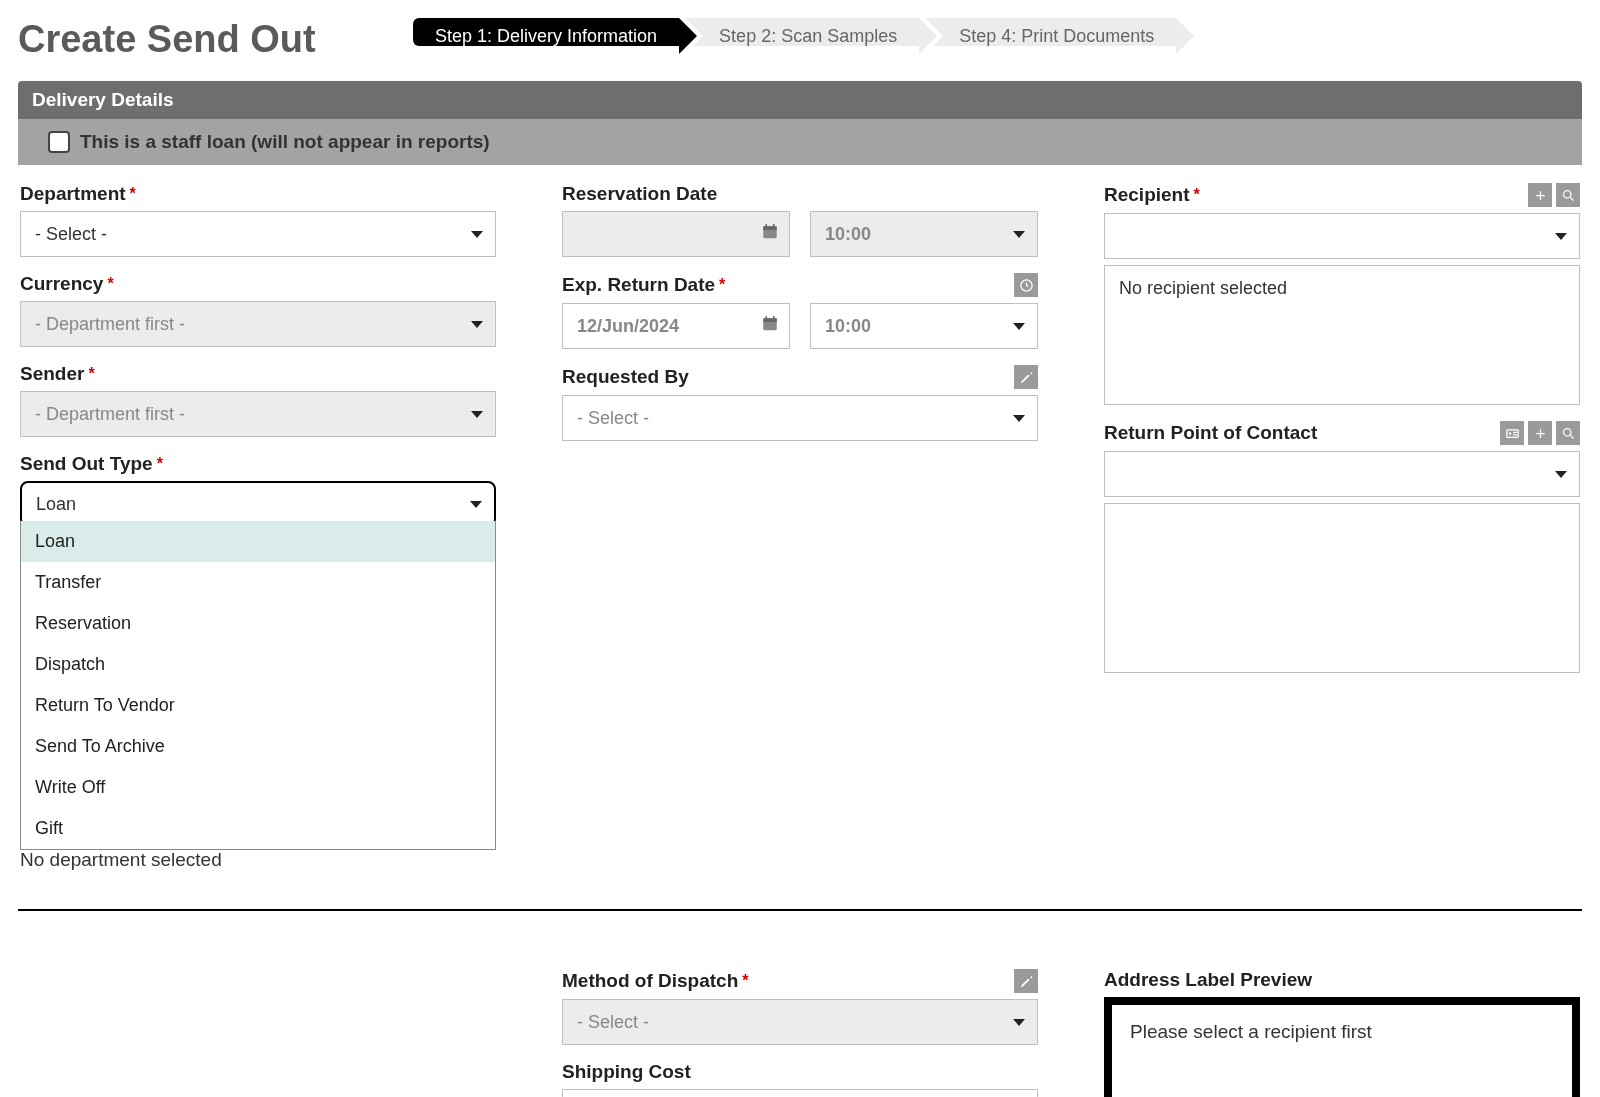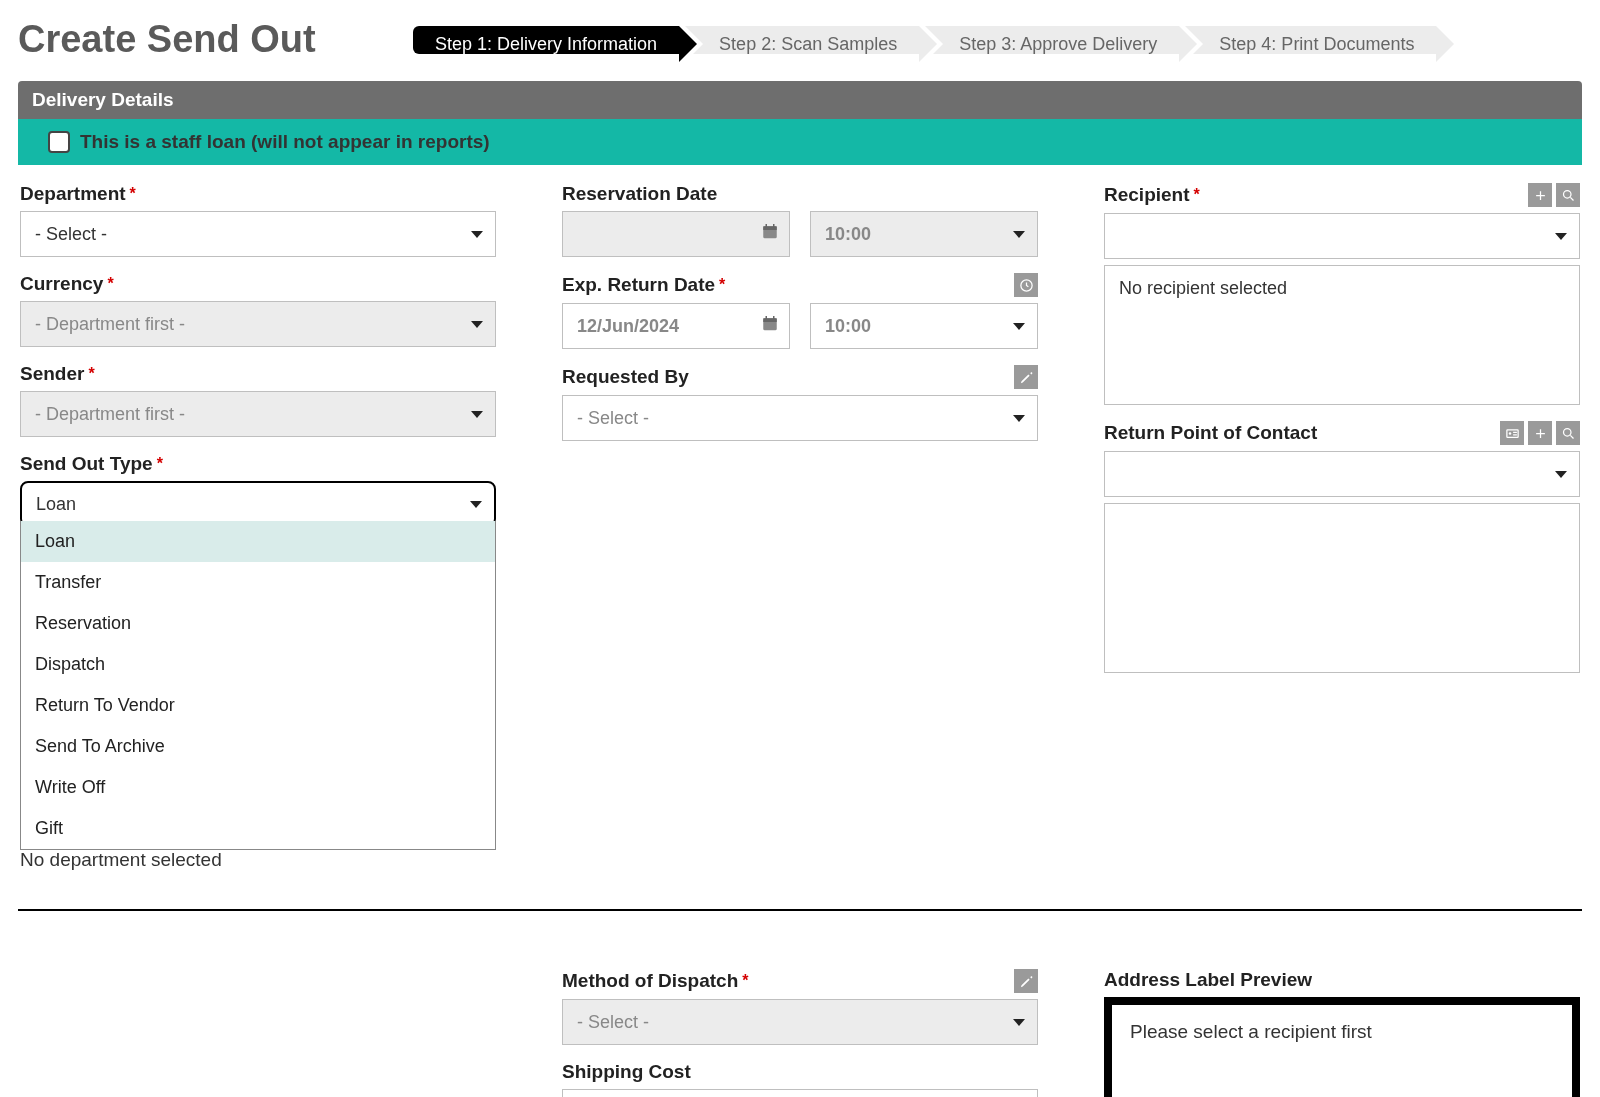--- a/index.html
+++ b/index.html
@@ -7,21 +7,20 @@
     margin: 0;
     font-family: Arial, Helvetica, sans-serif;
     font-size: 16px;
     color: #333;
     background: #fff;
     padding: 18px 18px 0 18px;
     width: 1600px;
   }
   .top-row {
     display: flex;
-    align-items: center;
     margin-bottom: 20px;
   }
   .page-title {
     font-size: 38px;
     font-weight: bold;
     color: #5a5a5a;
     flex: 0 0 395px;
   }
   .steps {
     display: flex;
@@ -69,21 +68,21 @@
 
   .section-header {
     background: #6e6e6e;
     color: #fff;
     font-weight: bold;
     padding: 8px 14px;
     font-size: 19px;
     border-radius: 4px 4px 0 0;
   }
   .banner-row {
-    background: #14b8a6;
+    background: #a3a3a3;
     padding: 12px 30px;
     display: flex;
     align-items: center;
     margin-bottom: 18px;
   }
   .checkbox {
     width: 22px; height: 22px;
     border: 2px solid #444;
     border-radius: 4px;
     background: #fff;
@@ -234,21 +233,20 @@
   }
 </style>
 </head>
 <body>
 
 <div class="top-row">
   <div class="page-title">Create Send Out</div>
   <div class="steps">
     <div class="step first active">Step 1: Delivery Information</div>
     <div class="step">Step 2: Scan Samples</div>
-    <div class="step">Step 3: Approve Delivery</div>
     <div class="step">Step 4: Print Documents</div>
   </div>
 </div>
 
 <div class="section-header">Delivery Details</div>
 
 <div class="banner-row">
   <div class="checkbox"></div>
   <label>This is a staff loan (will not appear in reports)</label>
 </div>

